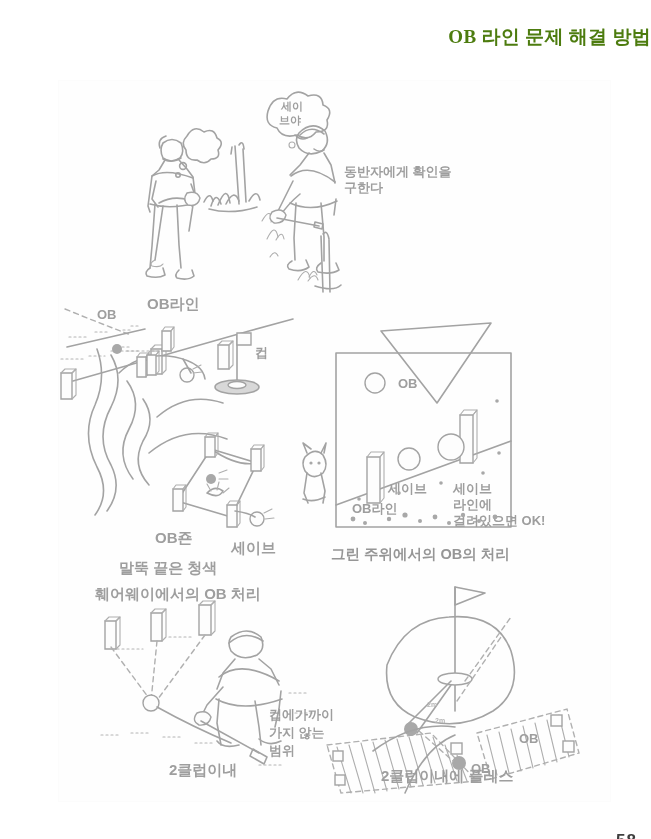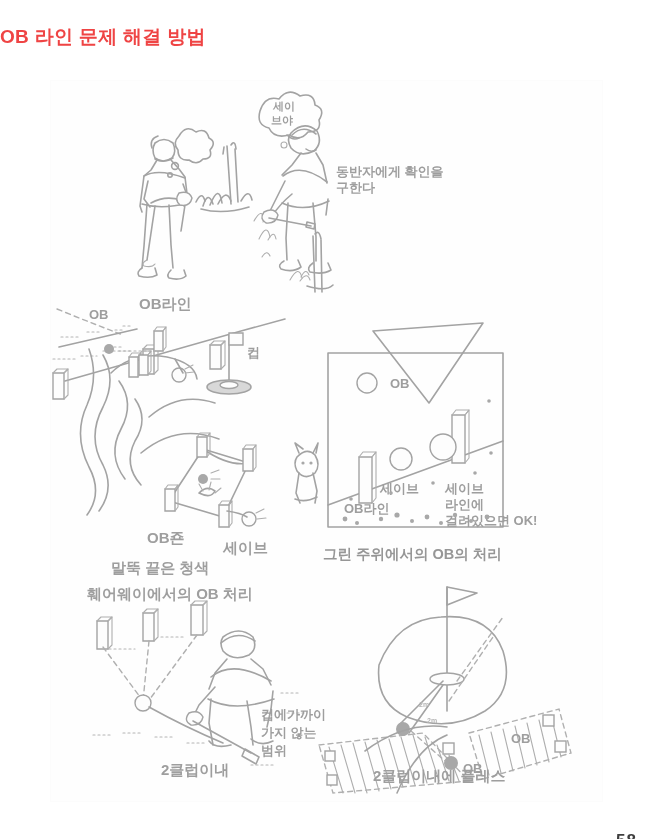--- a/index.html
+++ b/index.html
@@ -9,32 +9,33 @@
     font-family:"Liberation Sans","DejaVu Sans",sans-serif;
     overflow:hidden;
     position:relative;
   }
   .page{position:absolute;inset:0;}
 
   
   .page-title{
     position:absolute;
     top:24px;left:0;right:0;
-    text-align:left;
+    text-align:right;
     font-size:19px;
     font-weight:600;
     letter-spacing:.3px;
-    color:#ef4444;
+    color:#4d7c0f;
     white-space:nowrap;
+    font-family:Liberation Serif, serif;
   }
 
   
   .illustration{
     position:absolute;
-    left:50px;top:80px;
+    left:58px;top:80px;
     width:551px;height:720px;
     background:#fefefe;
     border:1px solid #fcfcfc;
     overflow:hidden;
   }
   .illustration svg{display:block;width:100%;height:100%;}
 
   
   .ink{fill:none;stroke:#a3a3a3;stroke-width:1.6;
        stroke-linecap:round;stroke-linejoin:round;}

